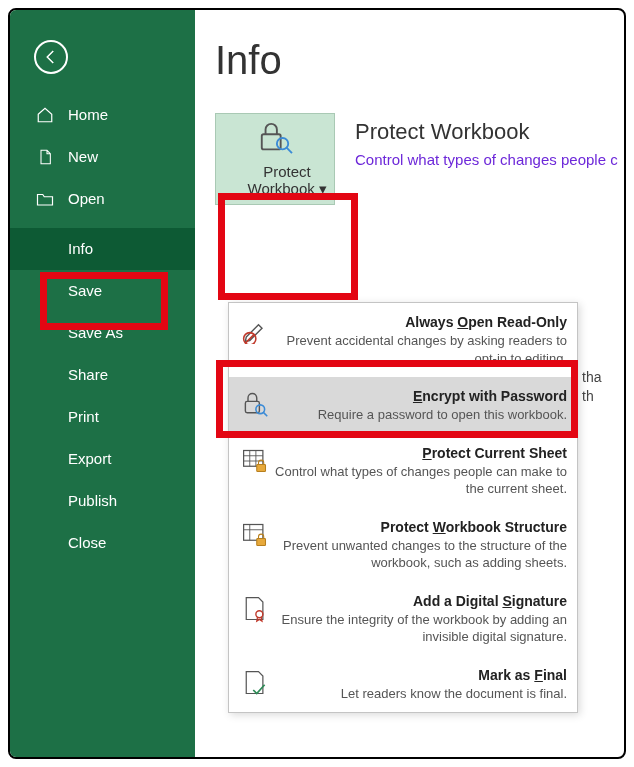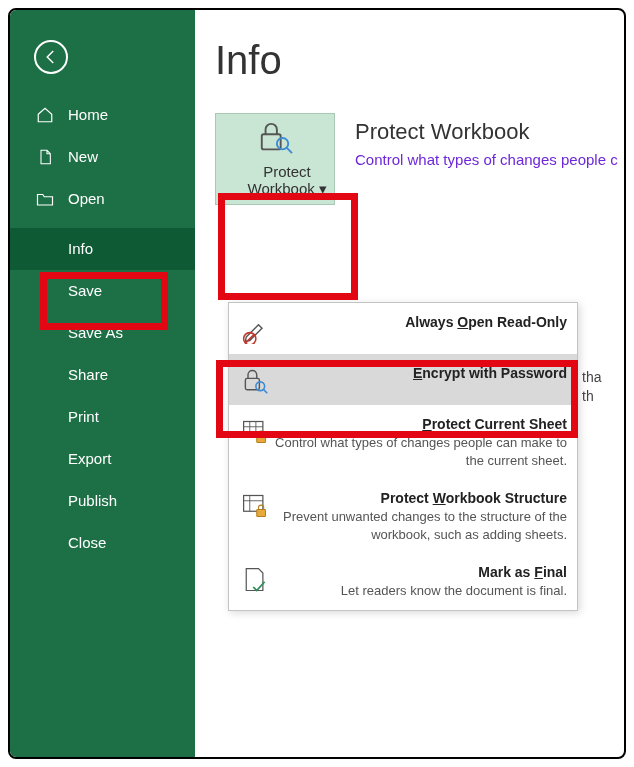--- a/index.html
+++ b/index.html
@@ -269,34 +269,36 @@
     <div class="menu-item">
       <div class="menu-icon">
         <svg width="28" height="28" viewBox="0 0 32 32">
           <path d="M6 24 L20 10 L24 14 L10 28 L5 29 Z" fill="none" stroke="#555" stroke-width="1.6"></path>
           <circle cx="10" cy="26" r="7" fill="none" stroke="#c0392b" stroke-width="1.8"></circle>
           <line x1="5" y1="31" x2="15" y2="21" stroke="#c0392b" stroke-width="1.8"></line>
         </svg>
       </div>
       <div class="menu-text">
         <div class="menu-title"><span>Always </span><u>O</u><span>pen Read-Only</span></div>
+        <div class="menu-desc">Prevent accidental changes by asking readers to opt-in to editing.</div>
       </div>
     </div>
 
     <div class="menu-item hover">
       <div class="menu-icon">
         <svg width="28" height="28" viewBox="0 0 32 32">
           <rect x="5" y="13" width="16" height="13" rx="2" fill="none" stroke="#555" stroke-width="1.6"></rect>
           <path d="M8 13 V9 a5 5 0 0 1 10 0 V13" fill="none" stroke="#555" stroke-width="1.6"></path>
           <circle cx="22" cy="22" r="5" fill="none" stroke="#3b8bd6" stroke-width="1.8"></circle>
           <line x1="25" y1="25" x2="30" y2="30" stroke="#3b8bd6" stroke-width="1.8"></line>
         </svg>
       </div>
       <div class="menu-text">
         <div class="menu-title"><span></span><u>E</u><span>ncrypt with Password</span></div>
+        <div class="menu-desc">Require a password to open this workbook.</div>
       </div>
     </div>
 
     <div class="menu-item">
       <div class="menu-icon">
         <svg width="28" height="28" viewBox="0 0 32 32">
           <rect x="3" y="4" width="22" height="18" fill="none" stroke="#555" stroke-width="1.4"></rect>
           <line x1="3" y1="10" x2="25" y2="10" stroke="#555" stroke-width="1"></line>
           <line x1="3" y1="16" x2="25" y2="16" stroke="#555" stroke-width="1"></line>
           <line x1="10" y1="4" x2="10" y2="22" stroke="#555" stroke-width="1"></line>
@@ -320,20 +322,33 @@
           <rect x="18" y="20" width="10" height="8" rx="1" fill="#e7a93b" stroke="#b77f1e" stroke-width="1.2"></rect>
           <path d="M20 20 v-2 a3 3 0 0 1 6 0 v2" fill="none" stroke="#b77f1e" stroke-width="1.2"></path>
         </svg>
       </div>
       <div class="menu-text">
         <div class="menu-title"><span>Protect </span><u>W</u><span>orkbook Structure</span></div>
         <div class="menu-desc">Prevent unwanted changes to the structure of the workbook, such as adding sheets.</div>
       </div>
     </div>
 
+    <div class="menu-item">
+      <div class="menu-icon">
+        <svg width="28" height="28" viewBox="0 0 32 32">
+          <path d="M6 3 H20 L25 8 V28 H6 Z" fill="none" stroke="#555" stroke-width="1.4"></path>
+          <circle cx="21" cy="22" r="4" fill="none" stroke="#c0392b" stroke-width="1.6"></circle>
+          <path d="M19 25 L18 30 L21 28 L24 30 L23 25" fill="none" stroke="#c0392b" stroke-width="1.4"></path>
+        </svg>
+      </div>
+      <div class="menu-text">
+        <div class="menu-title"><span>Add a Digital </span><u>S</u><span>ignature</span></div>
+        <div class="menu-desc">Ensure the integrity of the workbook by adding an invisible digital signature.</div>
+      </div>
+    </div>
 
     <div class="menu-item">
       <div class="menu-icon">
         <svg width="28" height="28" viewBox="0 0 32 32">
           <path d="M6 3 H20 L25 8 V28 H6 Z" fill="none" stroke="#555" stroke-width="1.4"></path>
           <path d="M14 24 L18 28 L27 18" fill="none" stroke="#2e8b57" stroke-width="2"></path>
         </svg>
       </div>
       <div class="menu-text">
         <div class="menu-title"><span>Mark as </span><u>F</u><span>inal</span></div>

